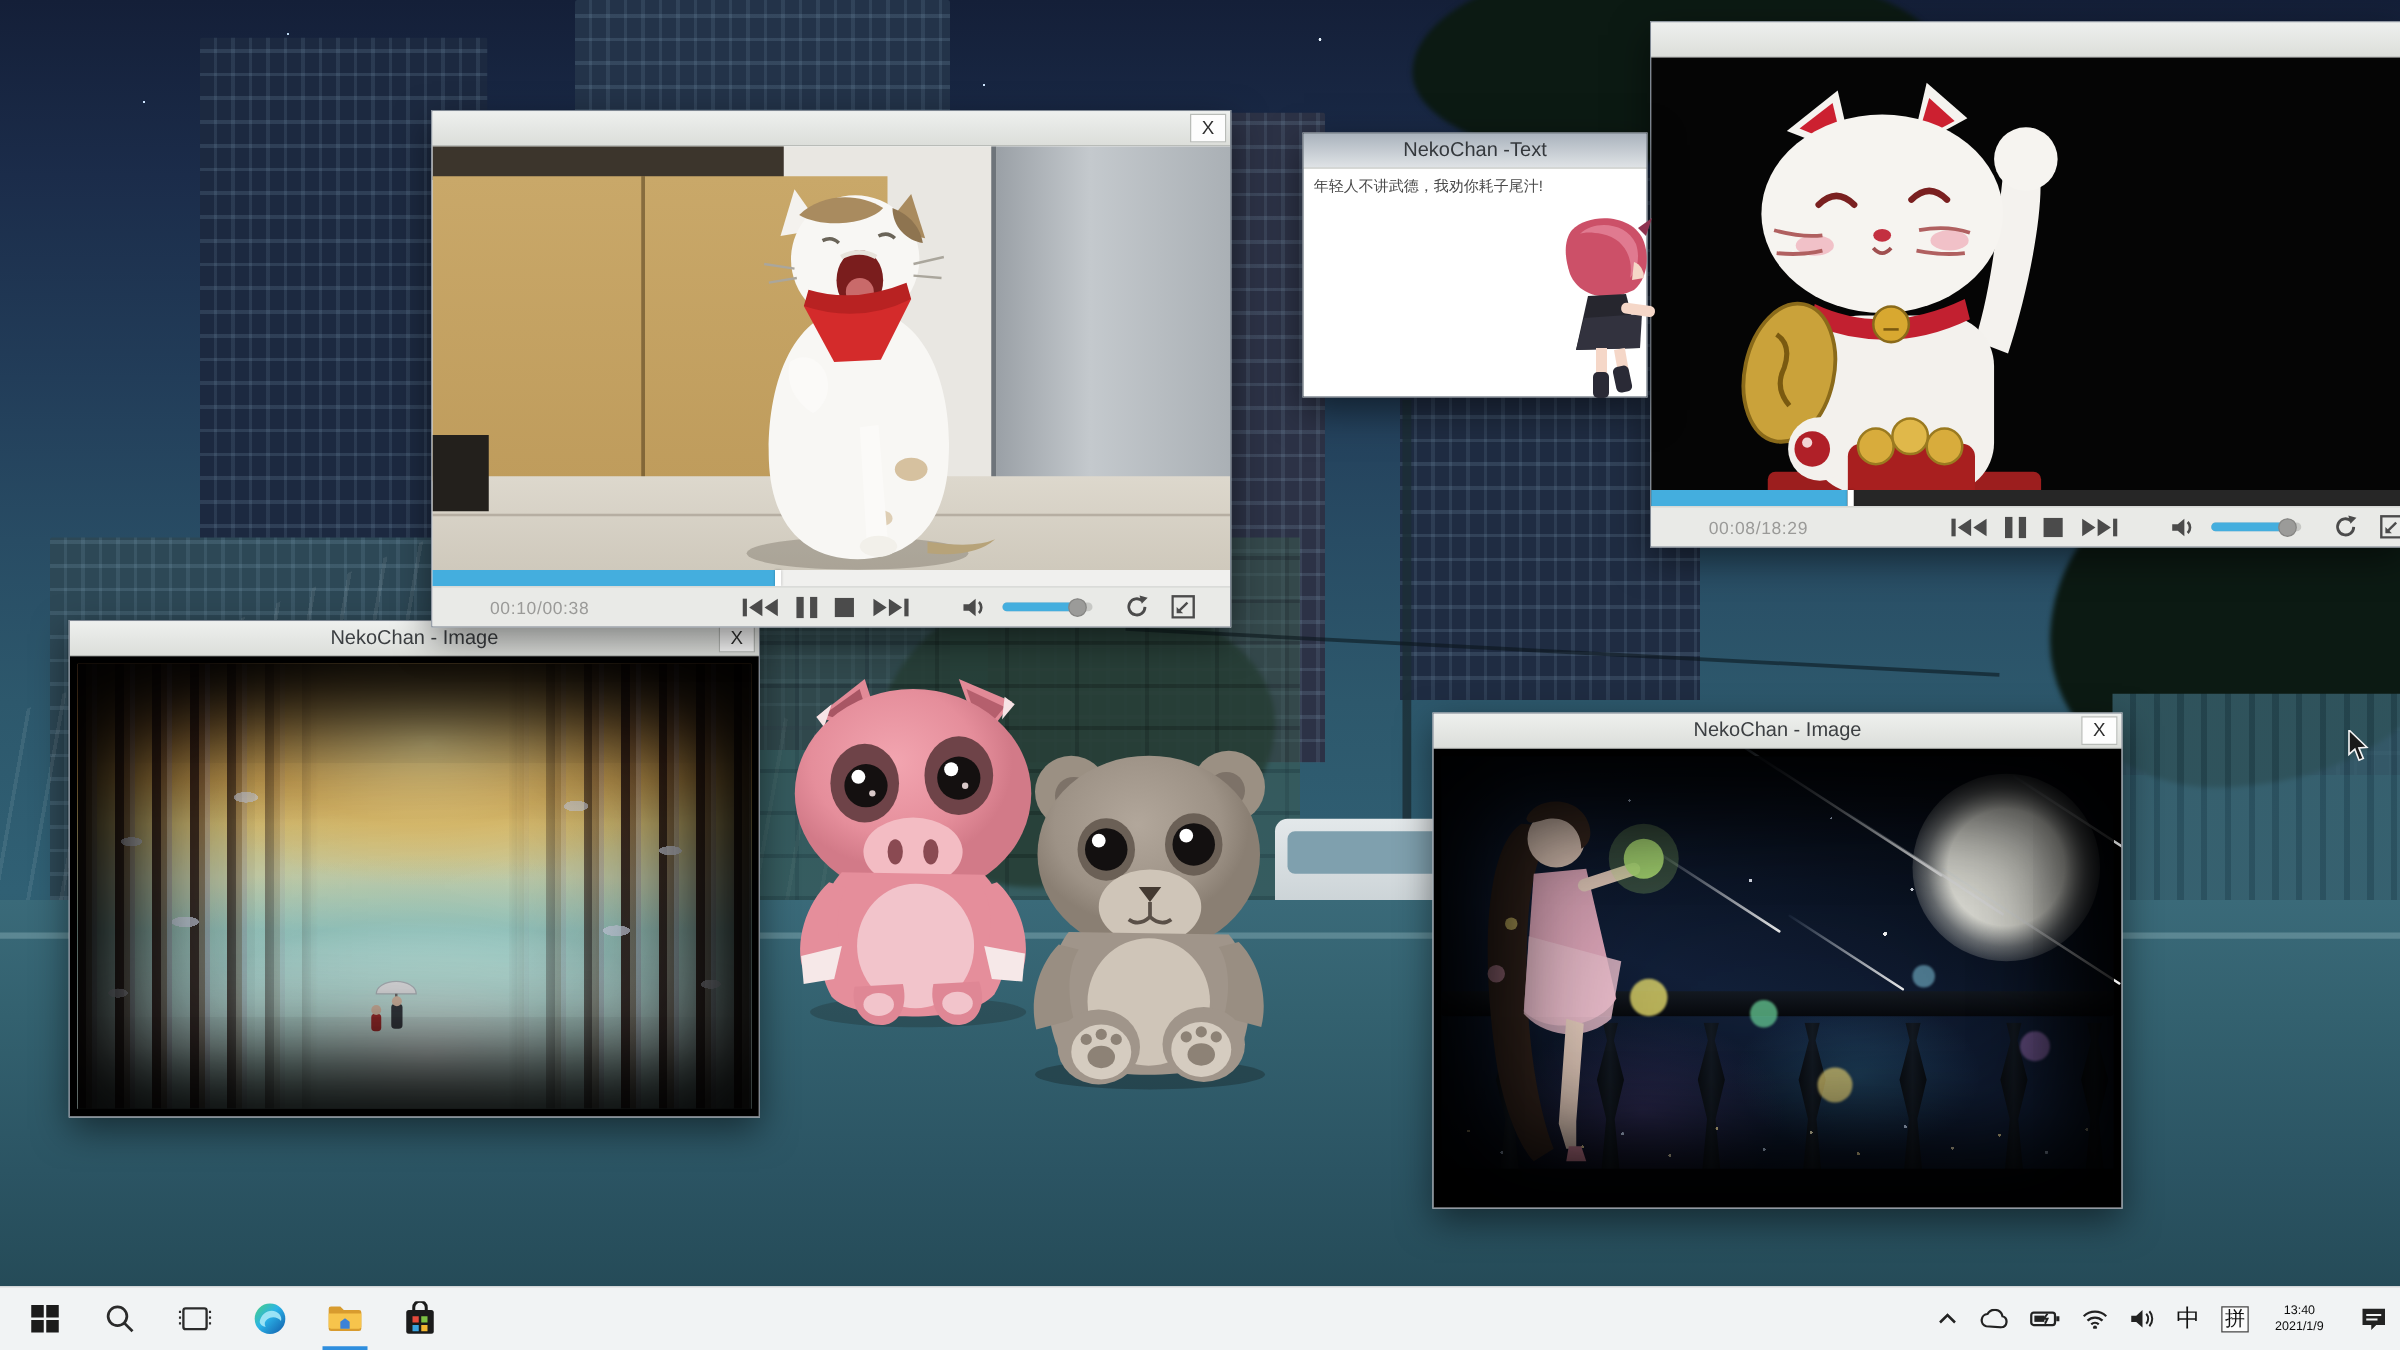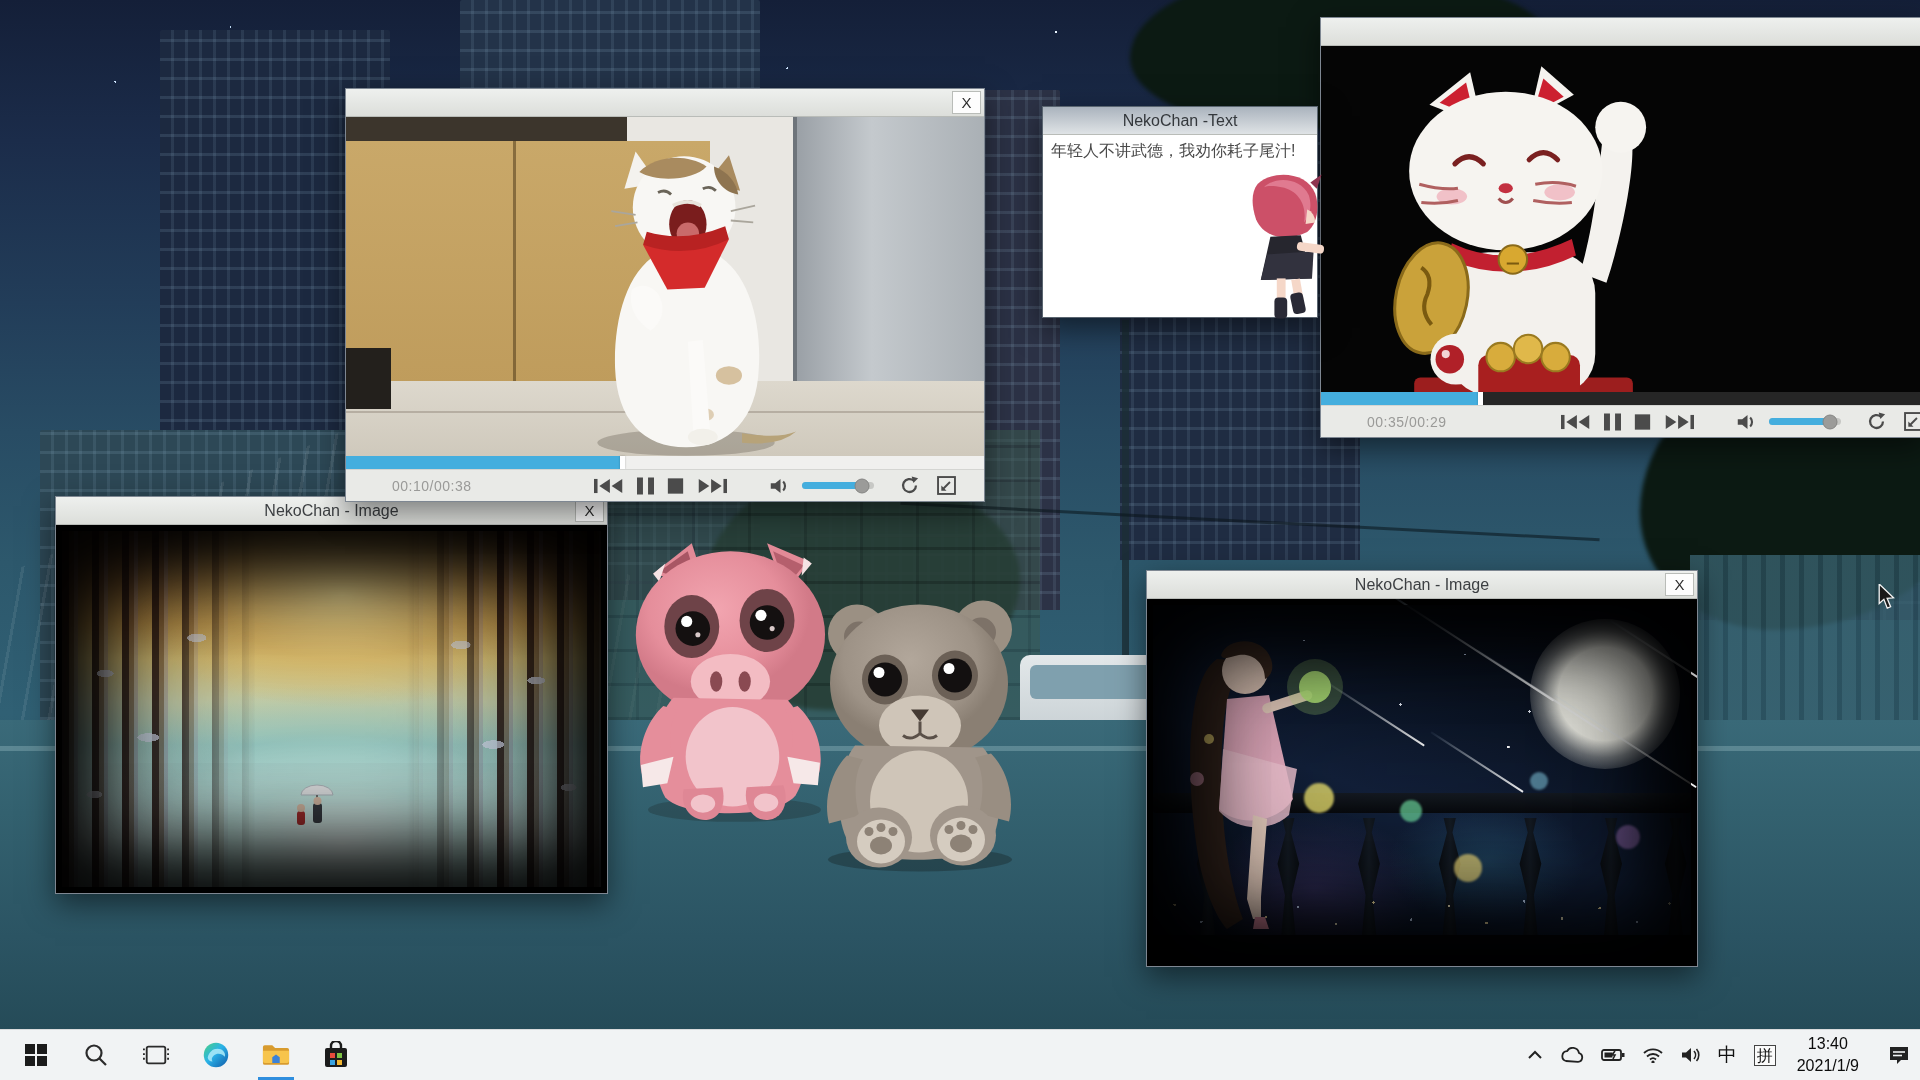--- a/index.html
+++ b/index.html
@@ -130,33 +130,33 @@
 .cat-scene { position:absolute; inset:0; background:#e9e7e2; }
 .cat-scene .cabinet { position:absolute; left:0; top:7%; width:57%; height:72%; background:linear-gradient(180deg,#c9a869,#bf9c5c); }
 .cat-scene .cabinet:before { content:""; position:absolute; left:46%; top:0; width:3px; height:100%; background:rgba(70,50,20,.5); }
 .cat-scene .topshadow { position:absolute; left:0; top:0; width:44%; height:8%; background:#3c352c; }
 .cat-scene .fridge { position:absolute; right:0; top:0; width:30%; height:86%; background:linear-gradient(90deg,#9aa0a6,#c4c9cd 40%,#aab0b5); border-left:4px solid #6e747a; }
 .cat-scene .floor { position:absolute; left:0; bottom:0; width:100%; height:22%; background:linear-gradient(180deg,#ddd8cd,#cfc9bc); }
 .cat-scene .floor:before { content:""; position:absolute; left:0; top:40%; width:100%; height:2px; background:rgba(120,110,95,.35); }
 .cat-scene .dark-obj { position:absolute; left:0; bottom:14%; width:7%; height:18%; background:#23201c; }
 
 
-.neko-msg { position:absolute; left:8px; top:6px; right:6px; font-size:16px; color:#4a4a4a; letter-spacing:0; white-space:nowrap; overflow:hidden; }
+.neko-msg { position:absolute; left:8px; top:6px; right:6px; font-size:12px; color:#4a4a4a; letter-spacing:0; white-space:nowrap; overflow:hidden; }
 
 
 .taskbar { position:absolute; left:0; bottom:0; width:100%; height:51px; background:#f1f3f4; border-top:1px solid #d9dbdc; display:flex; align-items:center; z-index:30; }
 .tb-left { display:flex; align-items:center; height:100%; padding-left:6px; }
 .tb-btn { position:relative; width:60px; height:100%; display:flex; align-items:center; justify-content:center; }
 .tb-btn svg { display:block; }
 .tb-active { position:absolute; bottom:0; left:50%; transform:translateX(-50%); width:36px; height:3px; background:#2f8ede; }
 .tray { position:absolute; right:0; top:0; height:100%; display:flex; align-items:center; gap:17px; padding-right:10px; }
 .tray-ico { display:flex; align-items:center; justify-content:center; color:#1c1c1c; }
 .ime { font-size:19px; color:#111; }
 .ime-box { font-size:16px; color:#111; border:1.5px solid #444; padding:0 2px; line-height:19px; background:#fbfbfb; }
-.clock { text-align:center; font-size:16px; color:#0c0c0c; line-height:1.35; padding:0 4px; }
+.clock { text-align:center; font-size:10px; color:#0c0c0c; line-height:1.35; padding:0 4px; }
 
 
 .mascot { position:absolute; z-index:20; }
 .cursor { position:absolute; z-index:40; }
 .chibi { position:absolute; z-index:15; }
 </style>
 </head>
 <body>
 
 <div id="screen">
@@ -293,21 +293,21 @@
         <circle cx="140" cy="298" r="14" fill="#d8ac3c" stroke="#9a7a20" stroke-width="2"></circle>
         <circle cx="167" cy="290" r="14" fill="#e0b84a" stroke="#9a7a20" stroke-width="2"></circle>
         <circle cx="194" cy="298" r="14" fill="#d8ac3c" stroke="#9a7a20" stroke-width="2"></circle>
       </svg>
     </div>
     <div class="progress dark">
       <div class="fill" style="width: 26%;"></div>
       <div class="playhead" style="left: 26%;"></div>
     </div>
     <div class="controls">
-      <span class="time">00:35/00:29</span>
+      <span class="time">00:08/18:29</span>
       <span class="btn-group">
         <span class="mbtn">
             <svg width="30" height="18" viewBox="0 0 34 20" fill="#4b4b4b">
               <rect x="0" y="2" width="4" height="16"></rect>
               <polygon points="18,2 6,10 18,18"></polygon>
               <polygon points="32,2 20,10 32,18"></polygon>
             </svg>
           </span>
         <span class="mbtn">
             <svg width="17" height="18" viewBox="0 0 20 20" fill="#4b4b4b">

